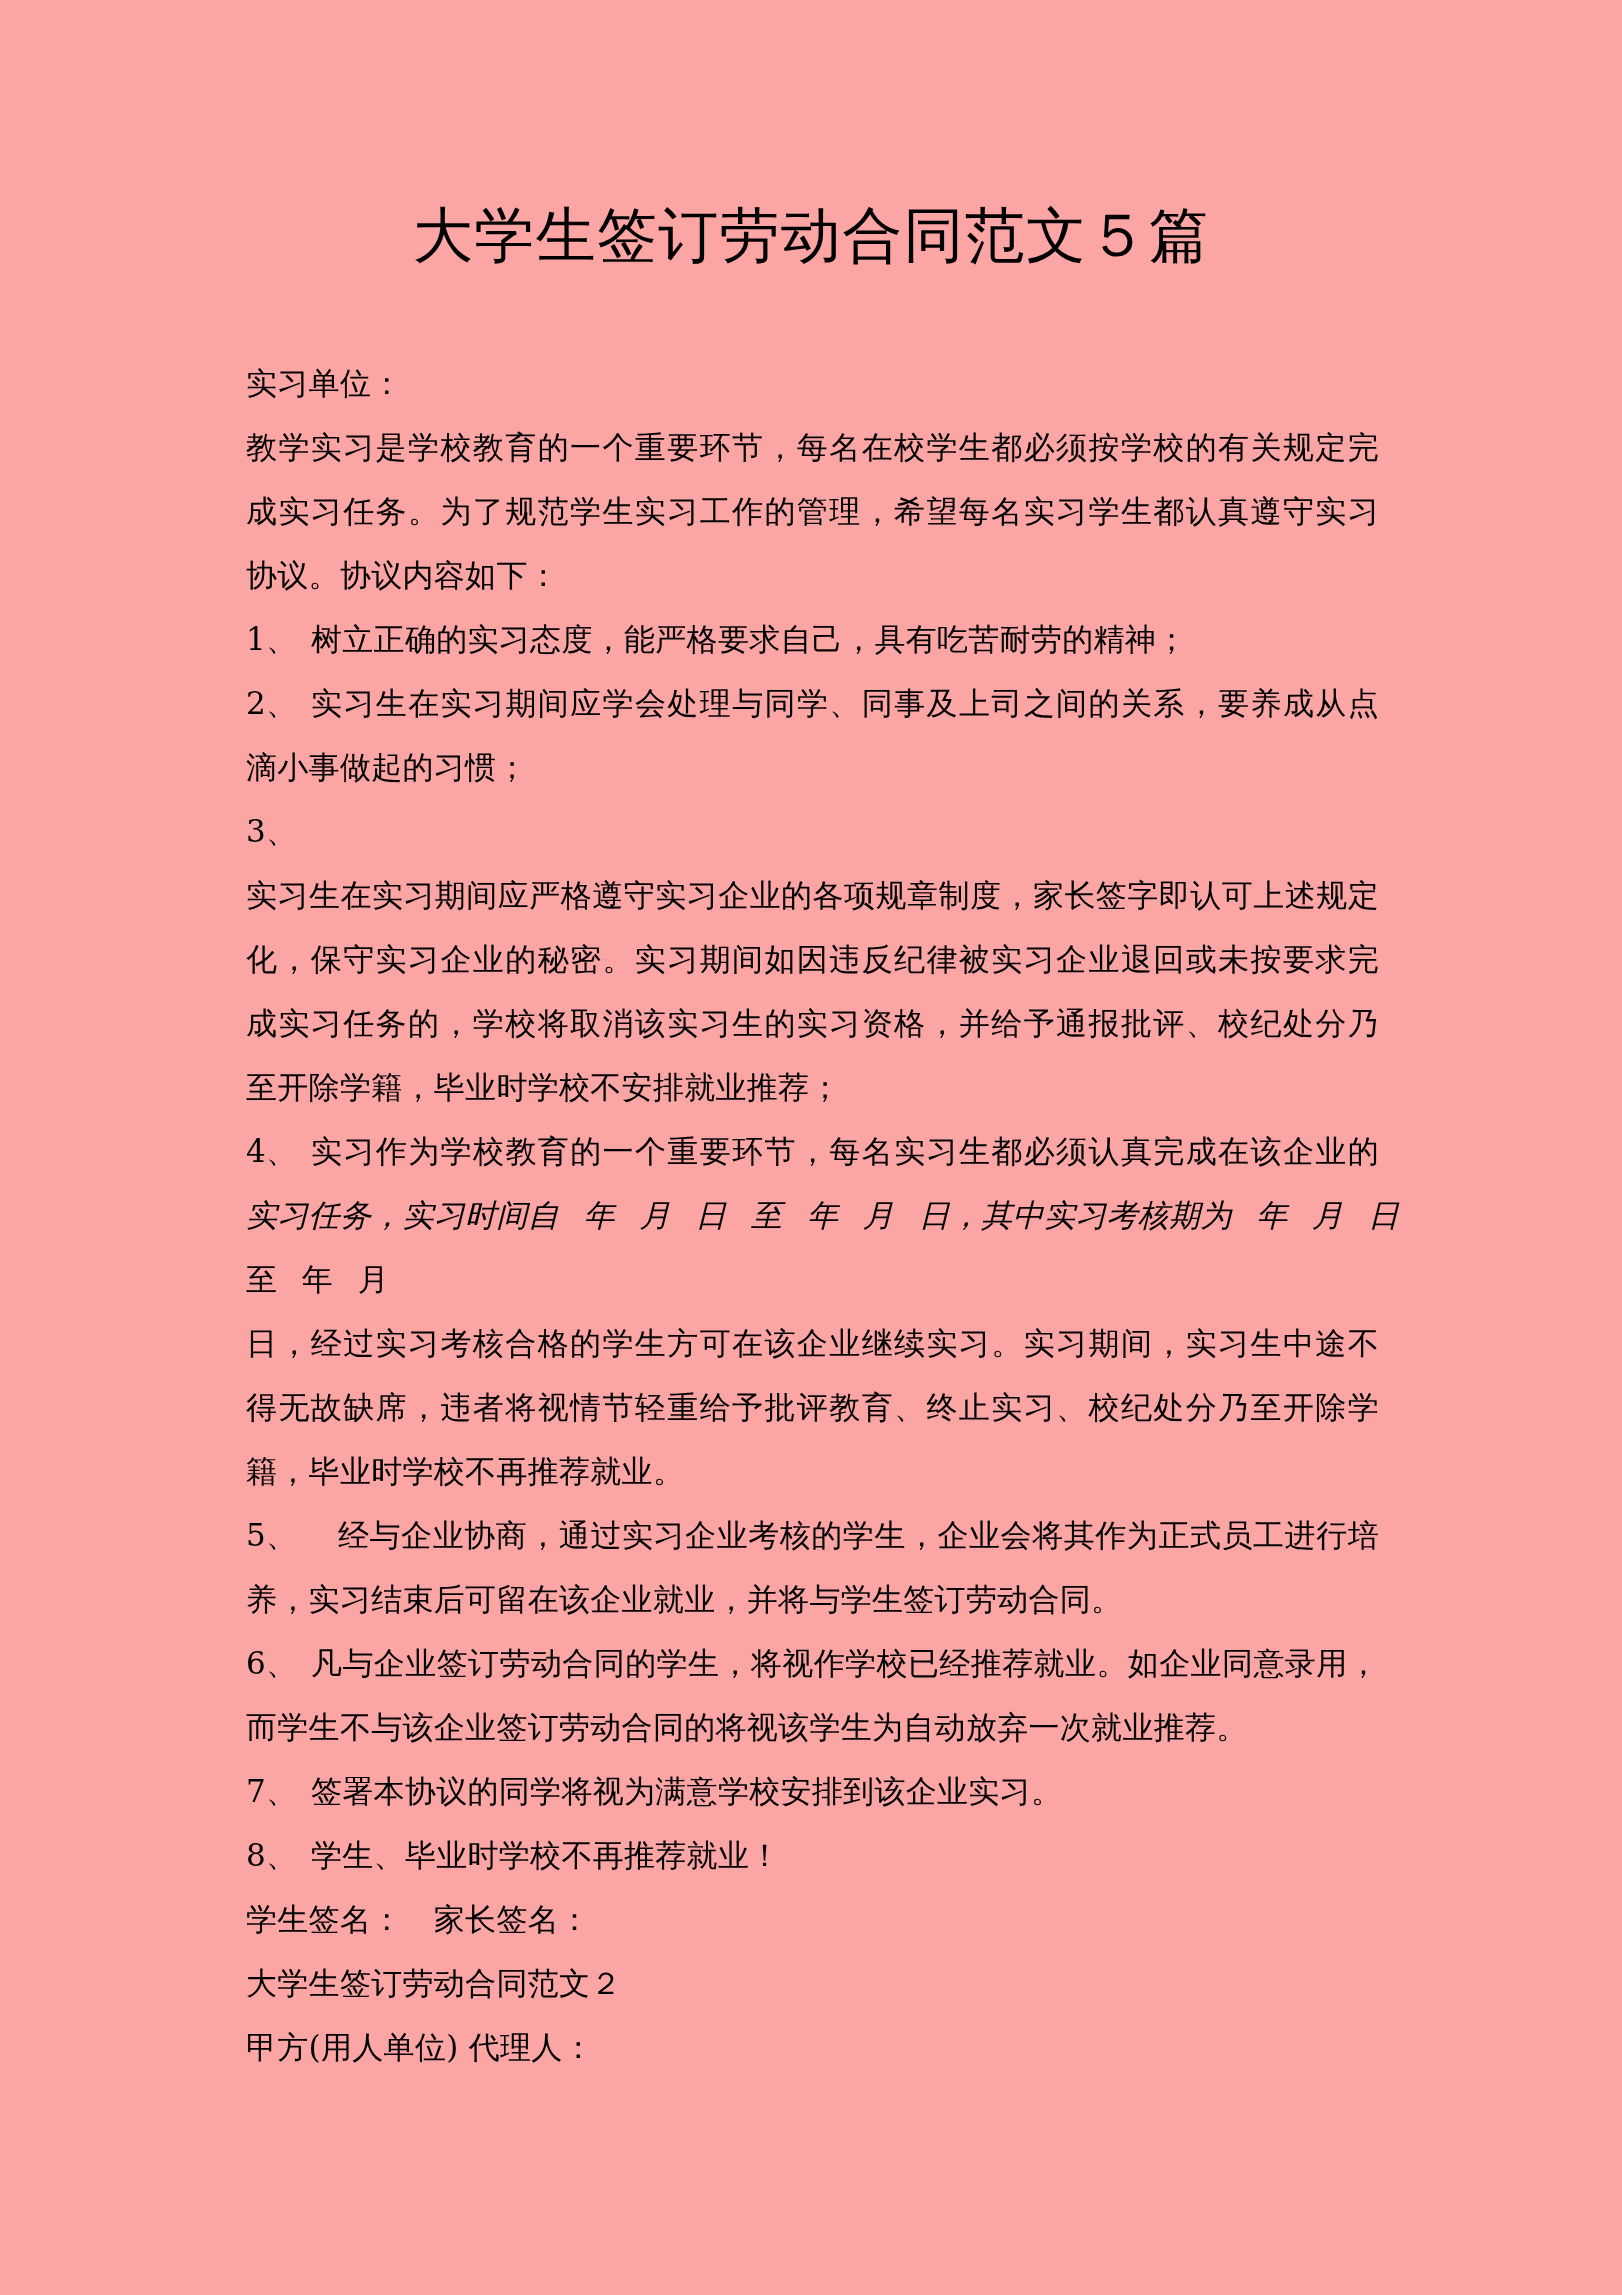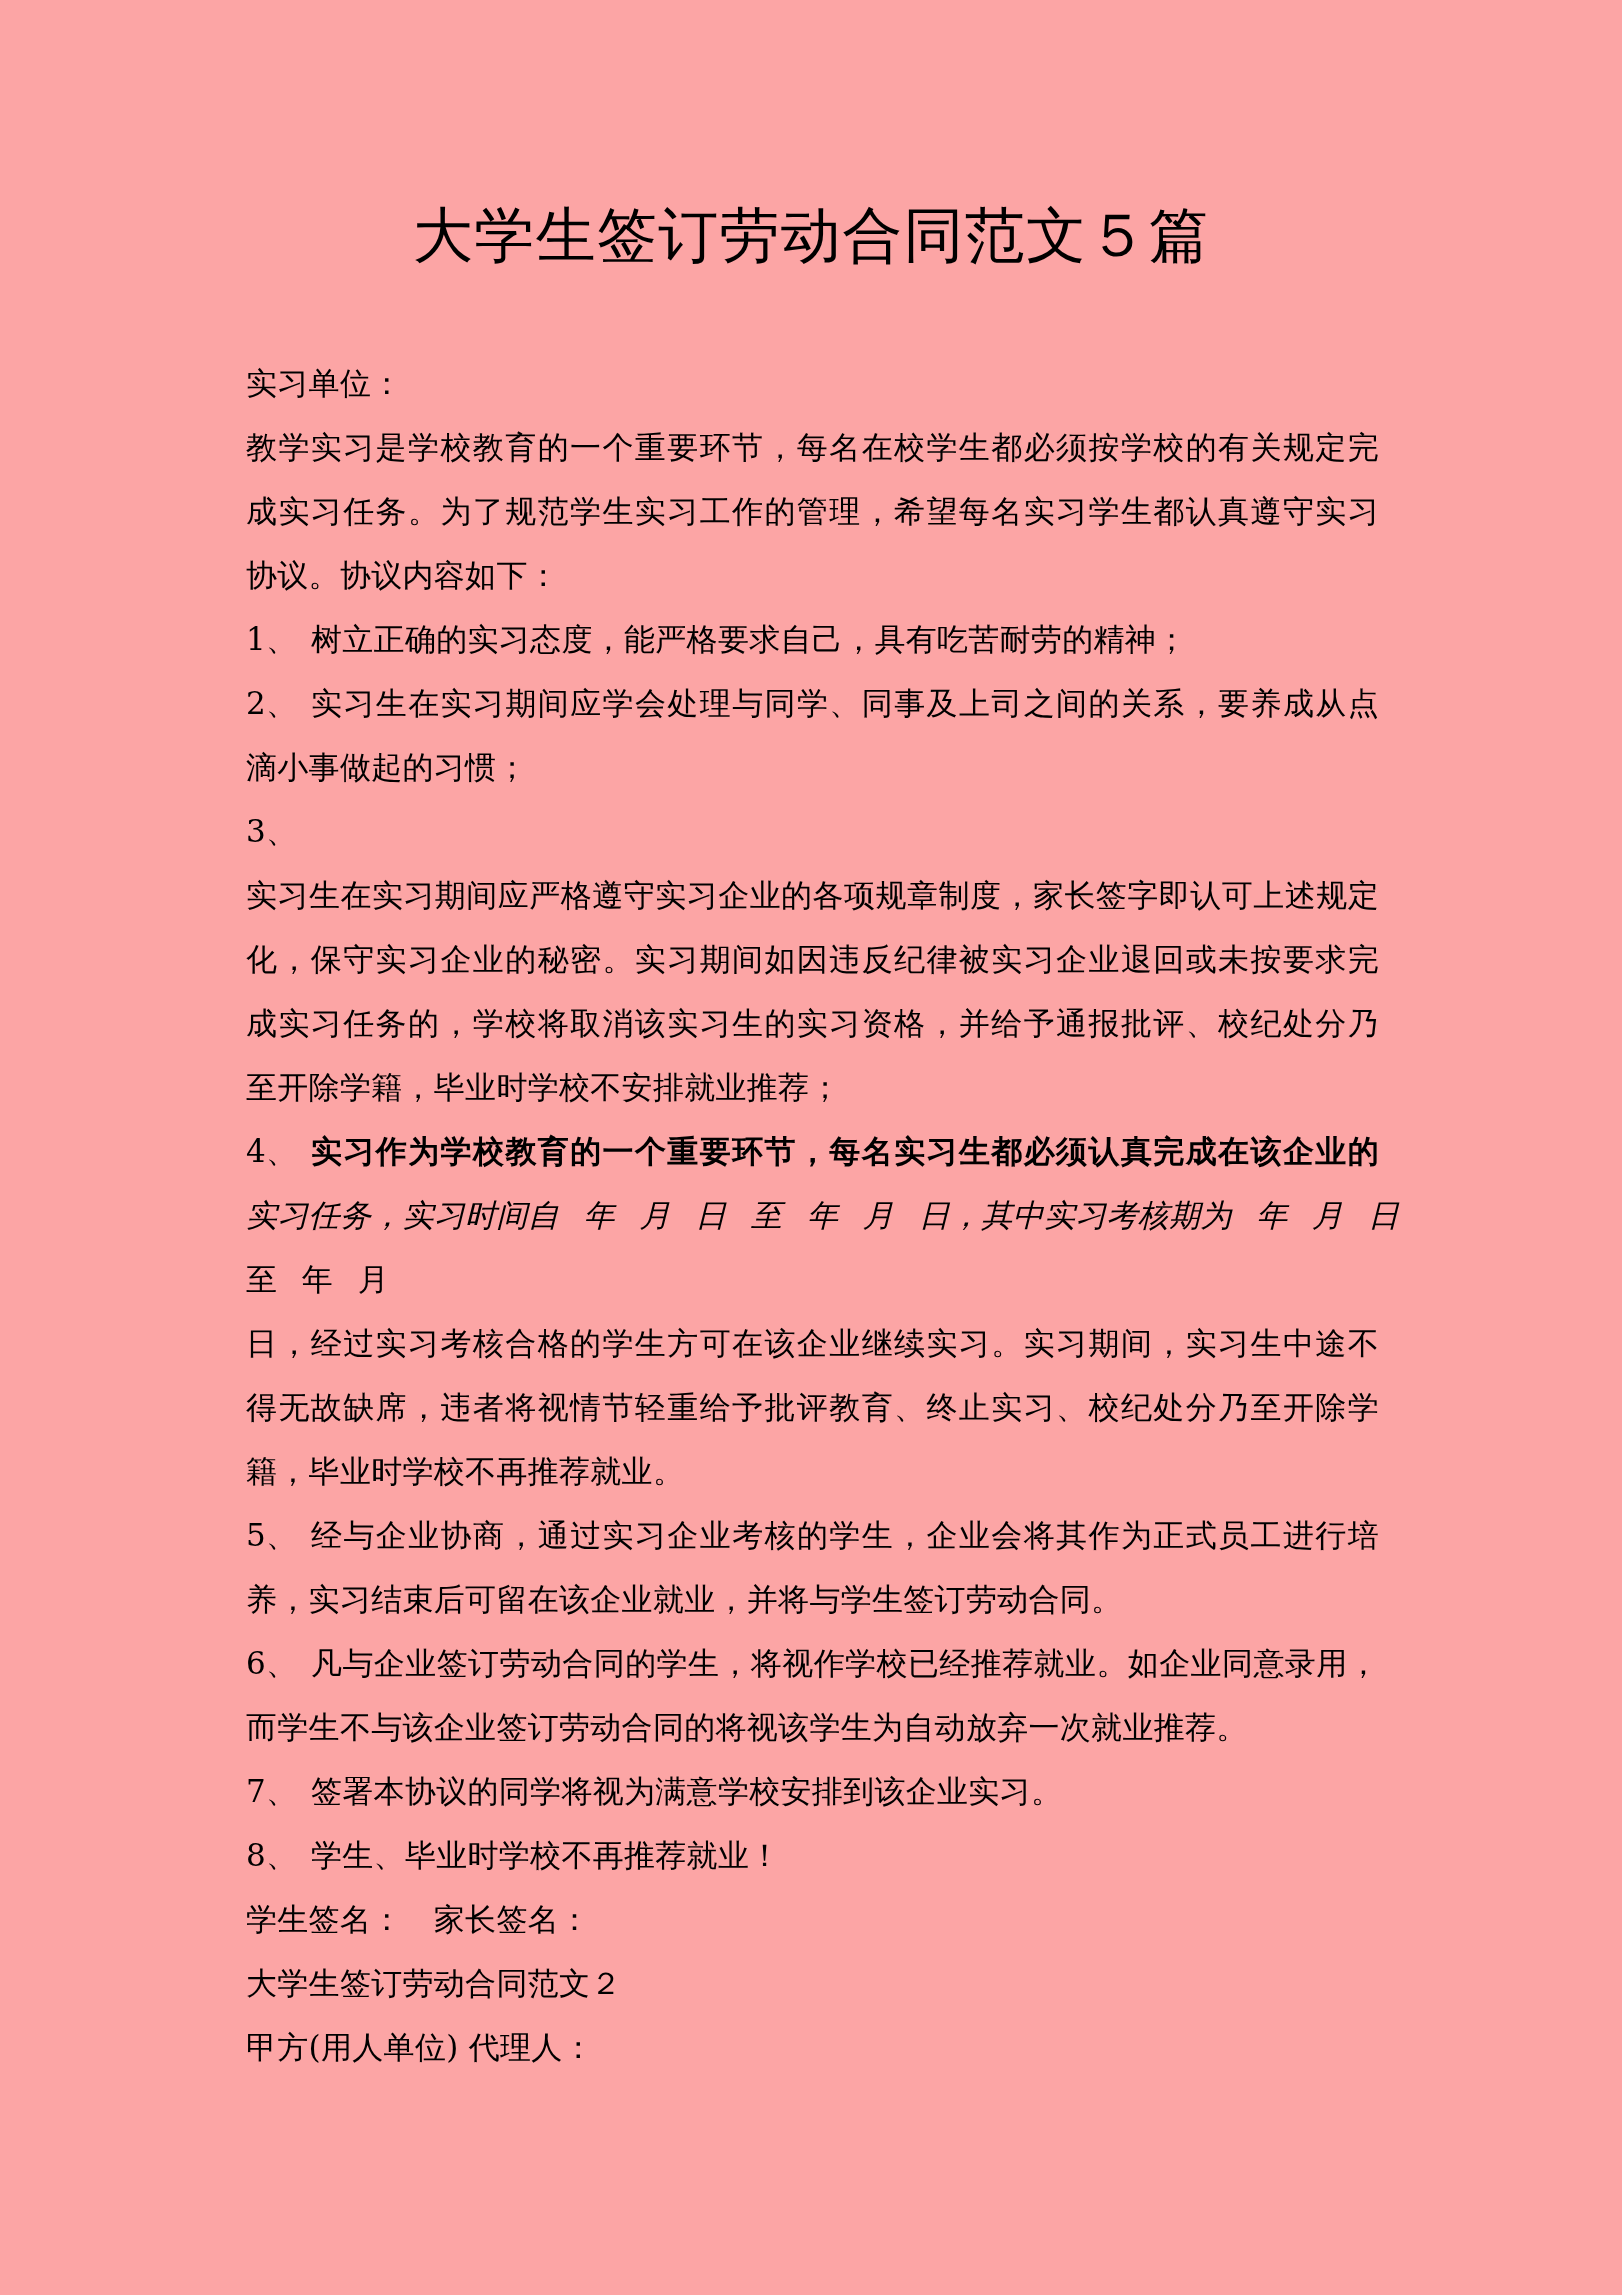--- a/index.html
+++ b/index.html
@@ -79,31 +79,31 @@
     <div class="line">滴小事做起的习惯；</div>
 
     <div class="line">3、</div>
     <div class="line justify">实习生在实习期间应严格遵守实习企业的各项规章制度，家长签字即认可上述规定</div>
     <div class="line justify">化，保守实习企业的秘密。实习期间如因违反纪律被实习企业退回或未按要求完</div>
     <div class="line justify">成实习任务的，学校将取消该实习生的实习资格，并给予通报批评、校纪处分乃</div>
     <div class="line">至开除学籍，毕业时学校不安排就业推荐；</div>
 
     <div class="line" style="display:flex;width:1133px;">
         <span class="num">4、</span>
-        <span style="flex:1;text-align:justify;text-align-last:justify;font-weight:bold;">实习作为学校教育的一个重要环节，每名实习生都必须认真完成在该企业的</span>
+        <span style="flex:1;text-align:justify;text-align-last:justify;">实习作为学校教育的一个重要环节，每名实习生都必须认真完成在该企业的</span>
       </div>
     <div class="line" style="word-spacing:14.4px;font-style:italic;">实习任务，实习时间自 年 月 日 至 年 月 日，其中实习考核期为 年 月 日</div>
     <div class="line" style="word-spacing:14.4px;">至 年 月</div>
     <div class="line justify">日，经过实习考核合格的学生方可在该企业继续实习。实习期间，实习生中途不</div>
     <div class="line justify">得无故缺席，违者将视情节轻重给予批评教育、终止实习、校纪处分乃至开除学</div>
     <div class="line">籍，毕业时学校不再推荐就业。</div>
 
     <div class="line" style="display:flex;width:1133px;">
         <span class="num">5、</span>
-        <span style="flex:1;text-align:justify;text-align-last:justify;">经与企业协商，通过实习企业考核的学生，企业会将其作为正式员工进行培</span>
+        <span style="flex:1;text-align:justify;text-align-last:justify;margin-left:27px;">经与企业协商，通过实习企业考核的学生，企业会将其作为正式员工进行培</span>
       </div>
     <div class="line">养，实习结束后可留在该企业就业，并将与学生签订劳动合同。</div>
 
     <div class="line" style="display:flex;width:1133px;">
         <span class="num">6、</span>
         <span style="flex:1;text-align:justify;text-align-last:justify;">凡与企业签订劳动合同的学生，将视作学校已经推荐就业。如企业同意录用，</span>
       </div>
     <div class="line">而学生不与该企业签订劳动合同的将视该学生为自动放弃一次就业推荐。</div>
 
     <div class="line"><span class="num">7、</span><span>签署本协议的同学将视为满意学校安排到该企业实习。</span></div>

